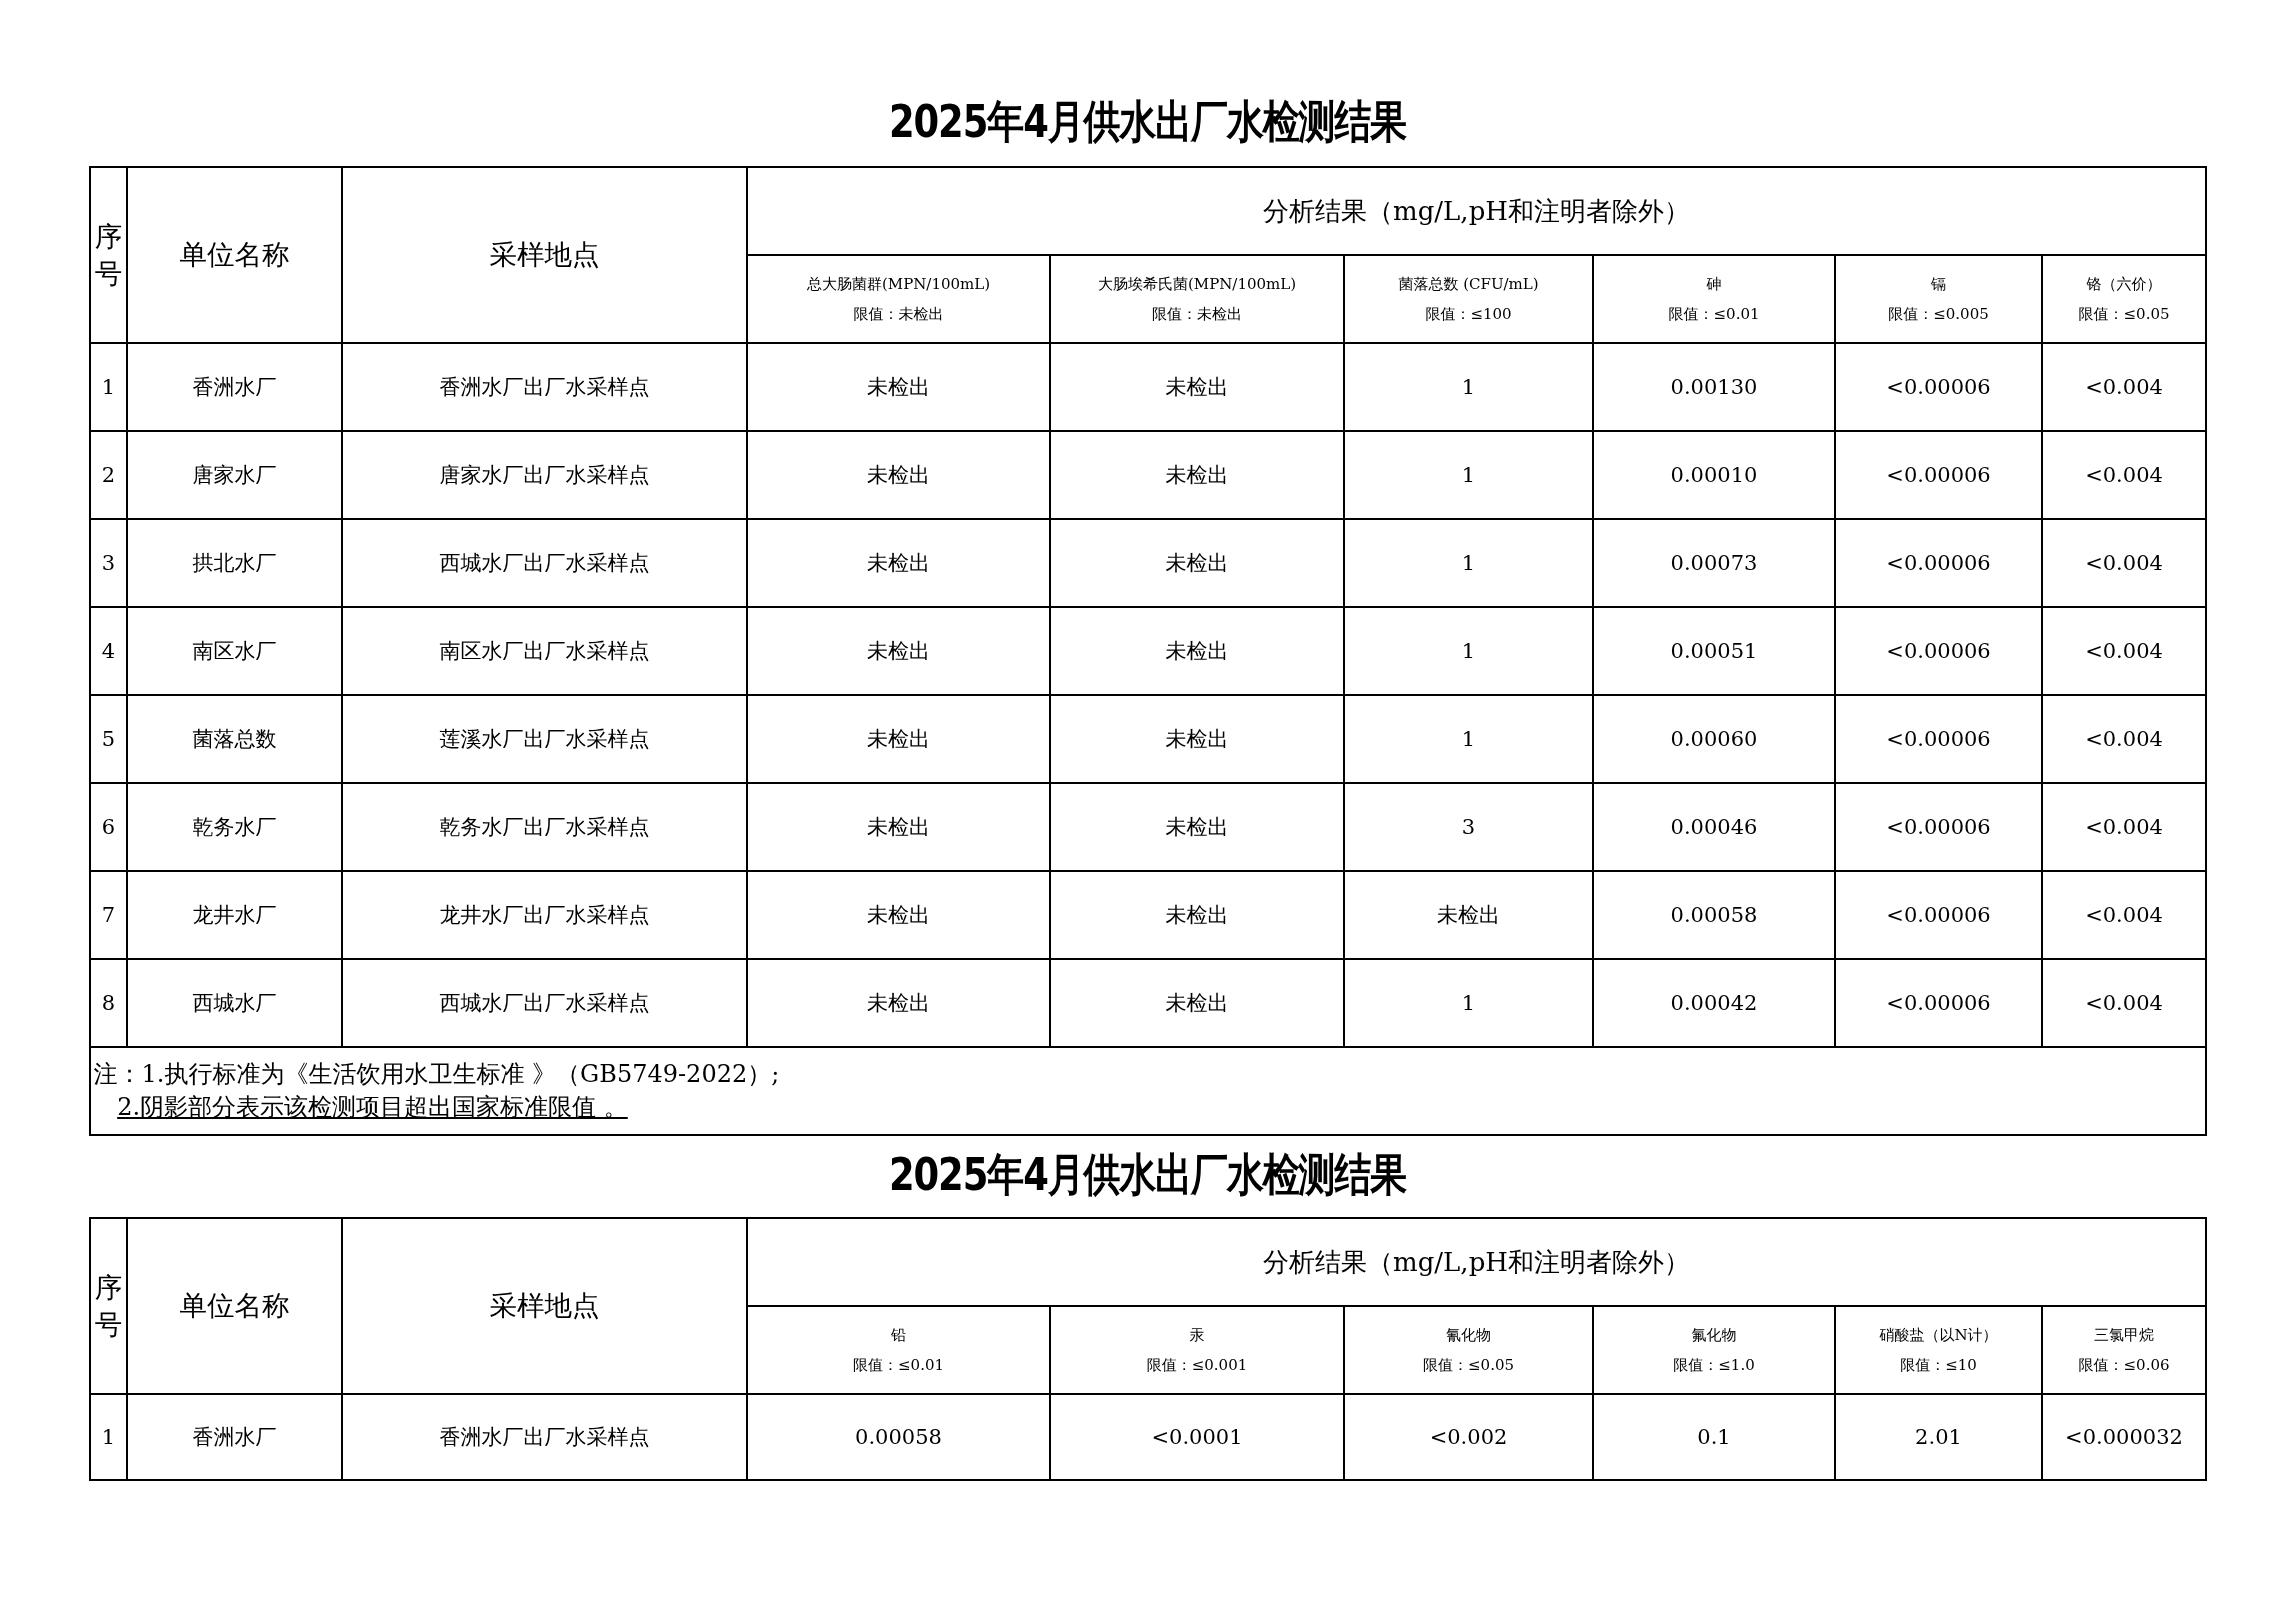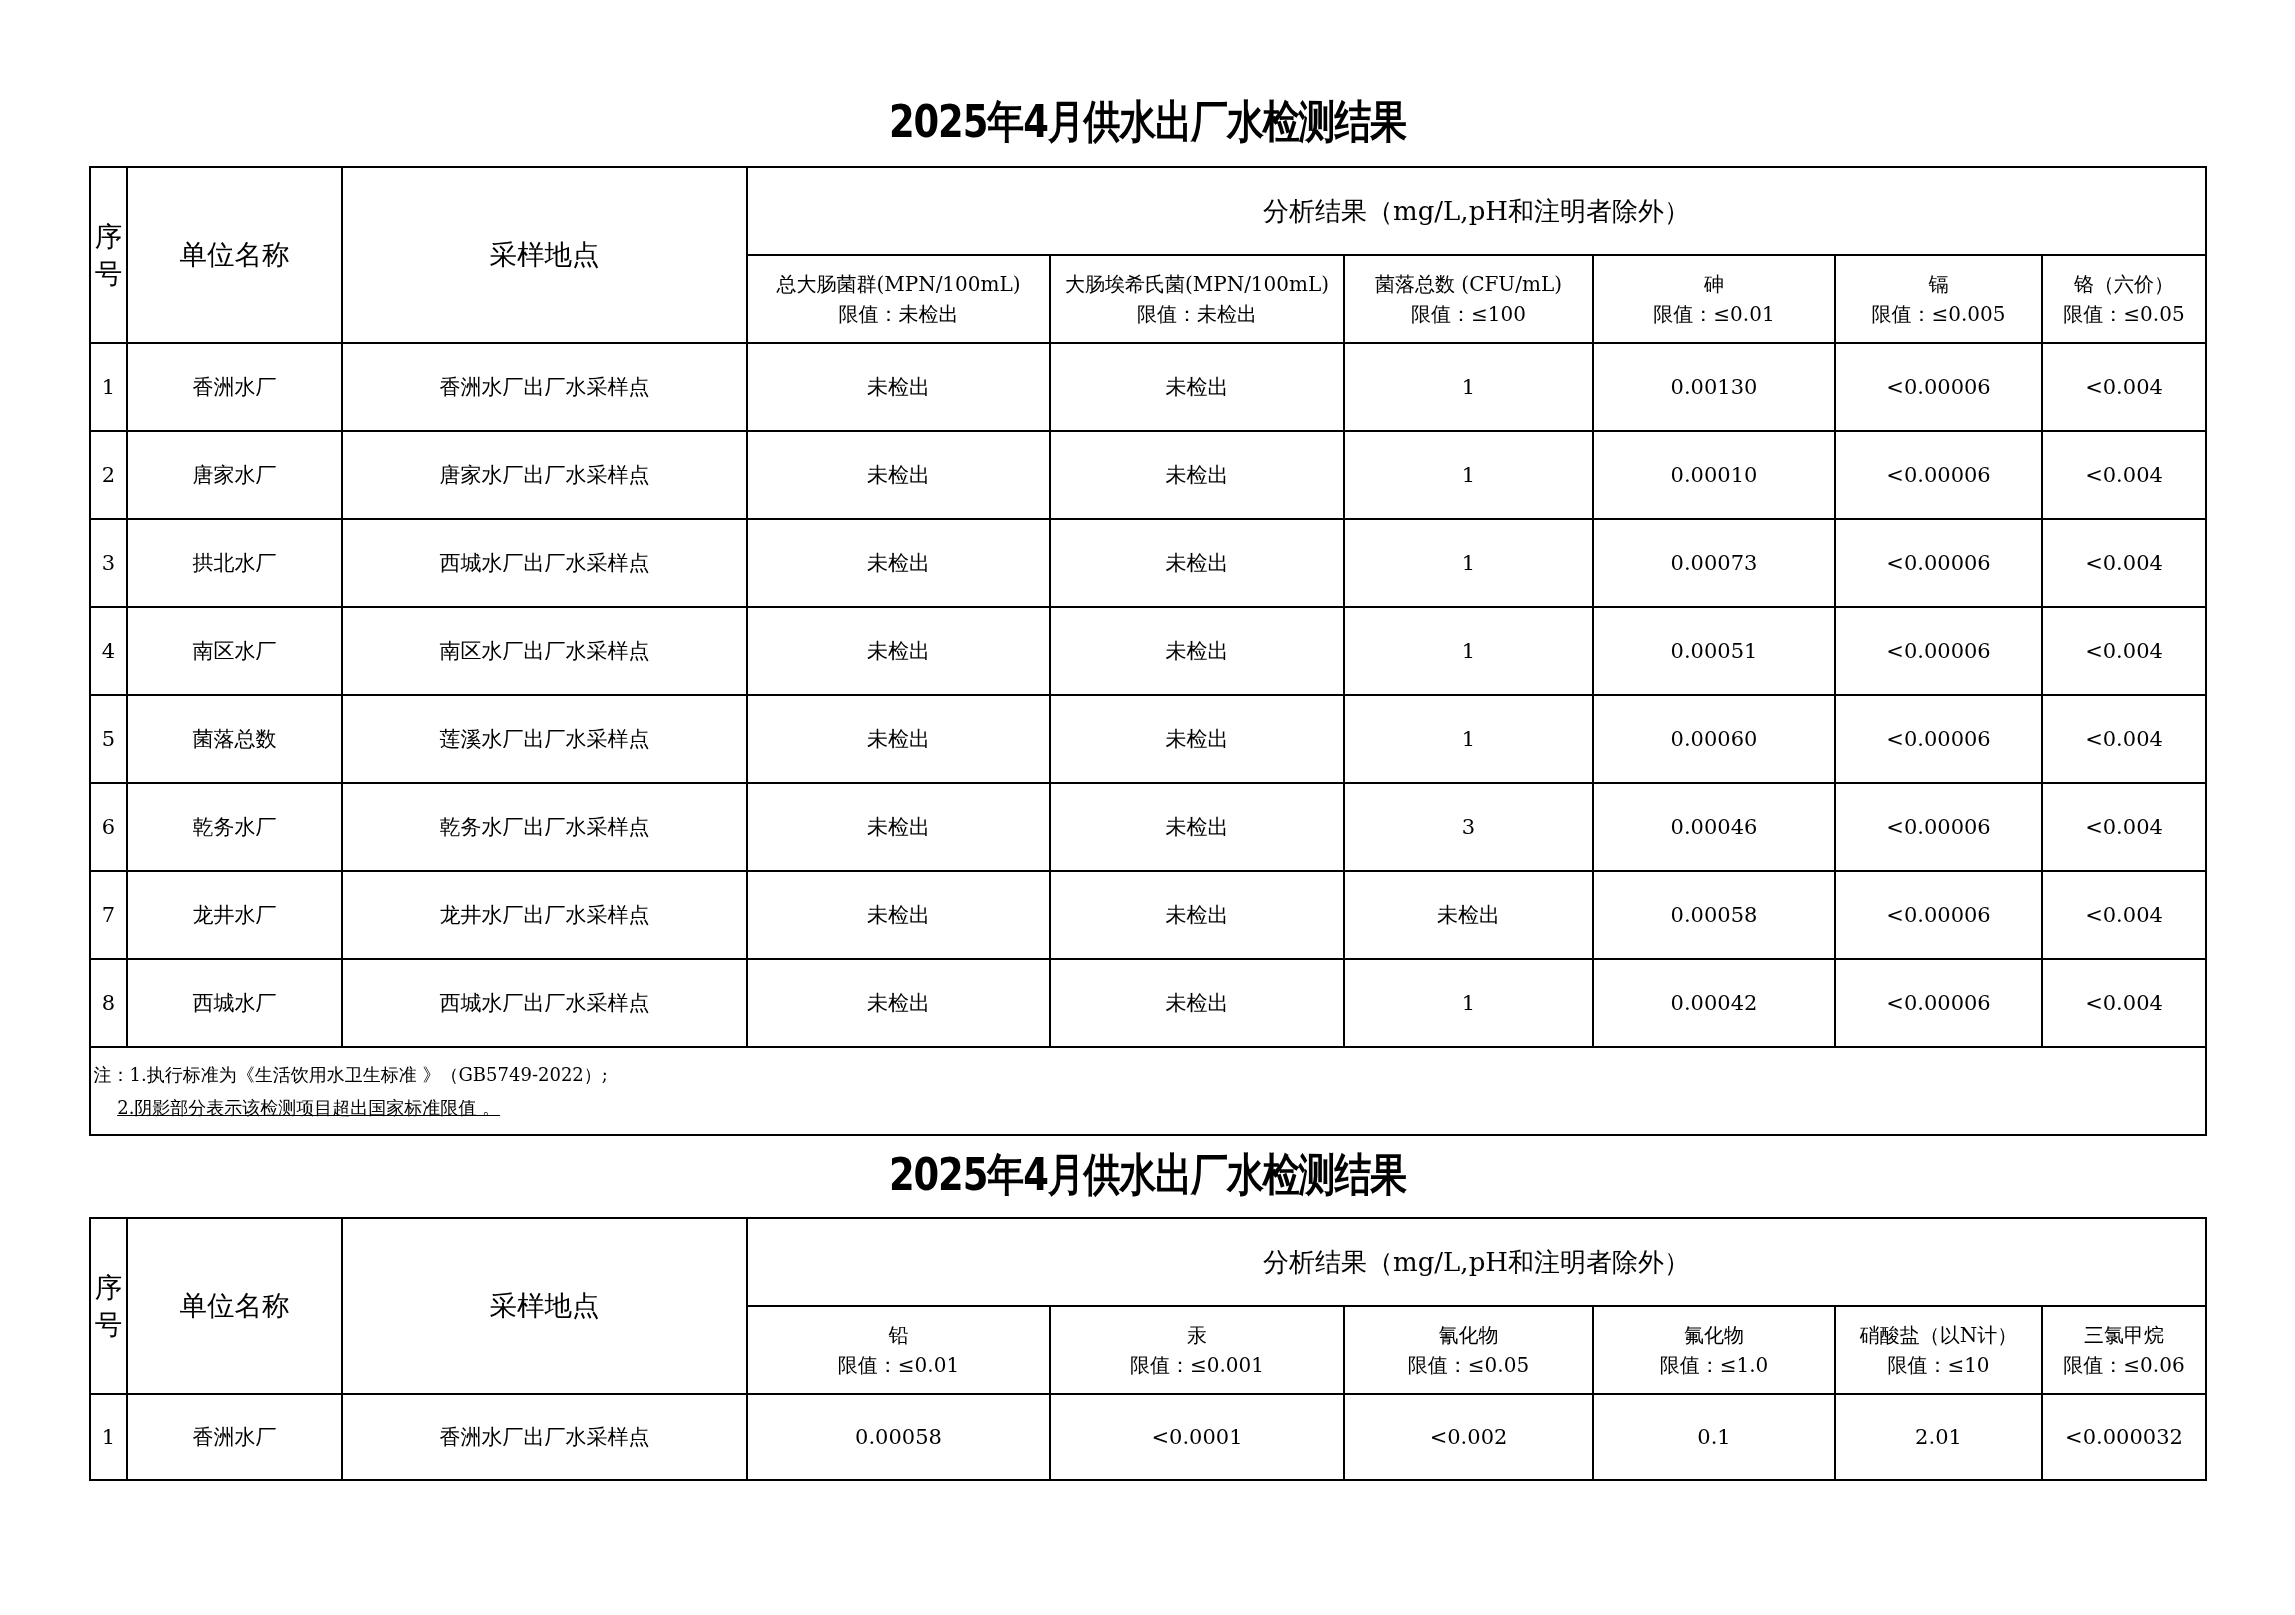--- a/index.html
+++ b/index.html
@@ -5,24 +5,24 @@
   html, body { margin:0; padding:0; background:#ffffff; }
   body { width:2295px; height:1615px; position:relative; overflow:hidden;
          font-family:"DejaVu Serif","Liberation Serif",serif; color:#000; }
   .title { position:absolute; left:0; width:2295px; text-align:center;
            font-family:"DejaVu Sans","Liberation Sans",sans-serif;
            font-size:45px; font-weight:bold; letter-spacing:-1.3px; transform:scaleX(0.82); }
   table.grid { position:absolute; left:89px; width:2116px; border-collapse:collapse; table-layout:fixed; }
   table.grid td, table.grid th { border:2px solid #000; text-align:center; vertical-align:middle;
            font-weight:normal; padding:0; overflow:hidden; }
   th.big { font-size:27.5px;margin-left:46px; }
-  th.small { font-size:20px; line-height:30px; }
+  th.small { font-size:15px; line-height:30px; }
   td.cell { font-size:21px; }
   th.seq { font-size:27.5px; line-height:37px; }
-  td.note { text-align:left !important; font-size:18px; line-height:33px; padding-left:2.6px !important; vertical-align:middle;margin-top:21px; }
+  td.note { text-align:left !important; font-size:24px; line-height:33px; padding-left:2.6px !important; vertical-align:middle;margin-top:21px; }
   .note-line2 { padding-left:23.6px; display:block;text-decoration:underline; }
   .lim { display:block; }
 </style>
 </head>
 <body>
 
 <div class="title" style="top:92px;">2025年4月供水出厂水检测结果</div>
 
 <table class="grid" style="top:166px;">
   <colgroup>

